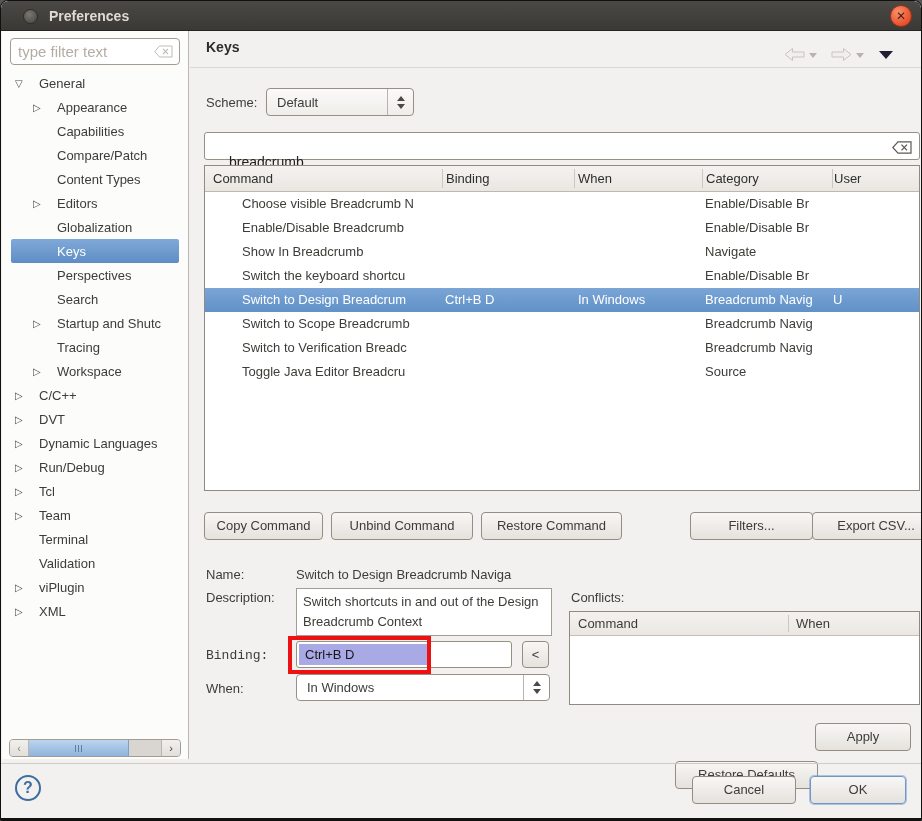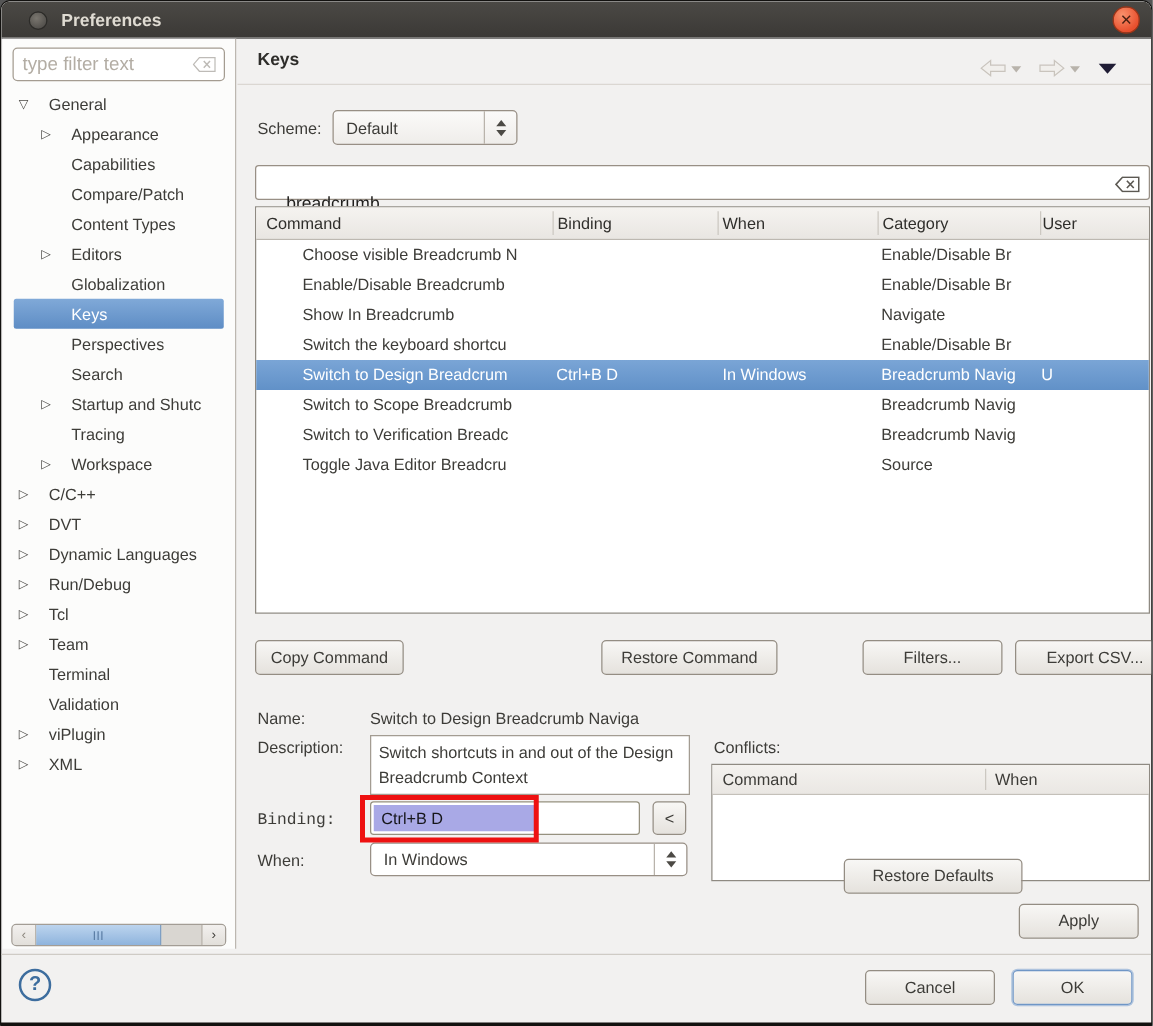--- a/index.html
+++ b/index.html
@@ -109,23 +109,23 @@
   .binding-sel { position:absolute; left:2px; top:2px; bottom:2px; width:130px; background:#a9a9e6;
                  line-height:21px; padding-left:6px; color:#16161a; }
   .red-annotation { position:absolute; left:287px; top:635px; width:143px; height:38px;
                     border:4px solid #ee1111; z-index:30; pointer-events:none; }
   .binding-reveal { left:521px; top:640px; width:27px; height:27px; line-height:25px; font-size:13px; }
   .when-combo { left:295px; top:673px; width:254px; height:27px; background:#fff; }
 
   .btn-copy    { left:203px; top:511px; width:119px; }
   .btn-unbind  { left:330px; top:511px; width:142px; }
   .btn-restore { left:480px; top:511px; width:141px; }
-  .btn-filters { left:689px; top:511px; width:112px; }
+  .btn-filters { left:689px; top:511px; width:123px; }
   .btn-export  { left:811px; top:511px; width:128px; }
-  .btn-defaults{ left:674px; top:686px; width:143px; }
+  .btn-defaults{ left:674px; top:760px; width:143px; }
   .btn-apply   { left:814px; top:722px; width:96px; }
   .btn-cancel  { left:691px; top:775px; width:104px; }
   .btn-ok      { left:809px; top:775px; width:96px; border-color:#6f96c6; box-shadow:0 0 0 1px rgba(90,140,200,.45); }
 
   .footer-sep { position:absolute; left:0; right:0; top:762px; height:1px; background:#cfcbc5; }
   .help-btn { position:absolute; left:14px; top:774px; width:26px; height:26px; border:2px solid #3d6d9e;
               border-radius:50%; color:#3d6d9e; font-size:16px; font-weight:bold; text-align:center;
               line-height:22px; cursor:pointer; }
 </style>
 </head>
@@ -354,20 +354,21 @@
           <span class="c c1">Toggle Java Editor Breadcru</span>
           <span class="c c2"></span>
           <span class="c c3"></span>
           <span class="c c4">Source</span>
           <span class="c c5"></span>
         </div>
       </div>
   </div>
 
   <div class="btn btn-copy">Copy Command</div>
+  <div class="btn btn-unbind">Unbind Command</div>
   <div class="btn btn-restore">Restore Command</div>
   <div class="btn btn-filters">Filters...</div>
   <div class="btn btn-export">Export CSV...</div>
 
   <span class="flabel" style="left:205px; top:566px;">Name:</span>
   <span class="name-value">Switch to Design Breadcrumb Naviga</span>
 
   <span class="flabel" style="left:205px; top:589px;">Description:</span>
   <div class="desc-box">Switch shortcuts in and out of the Design Breadcrumb Context</div>
 

